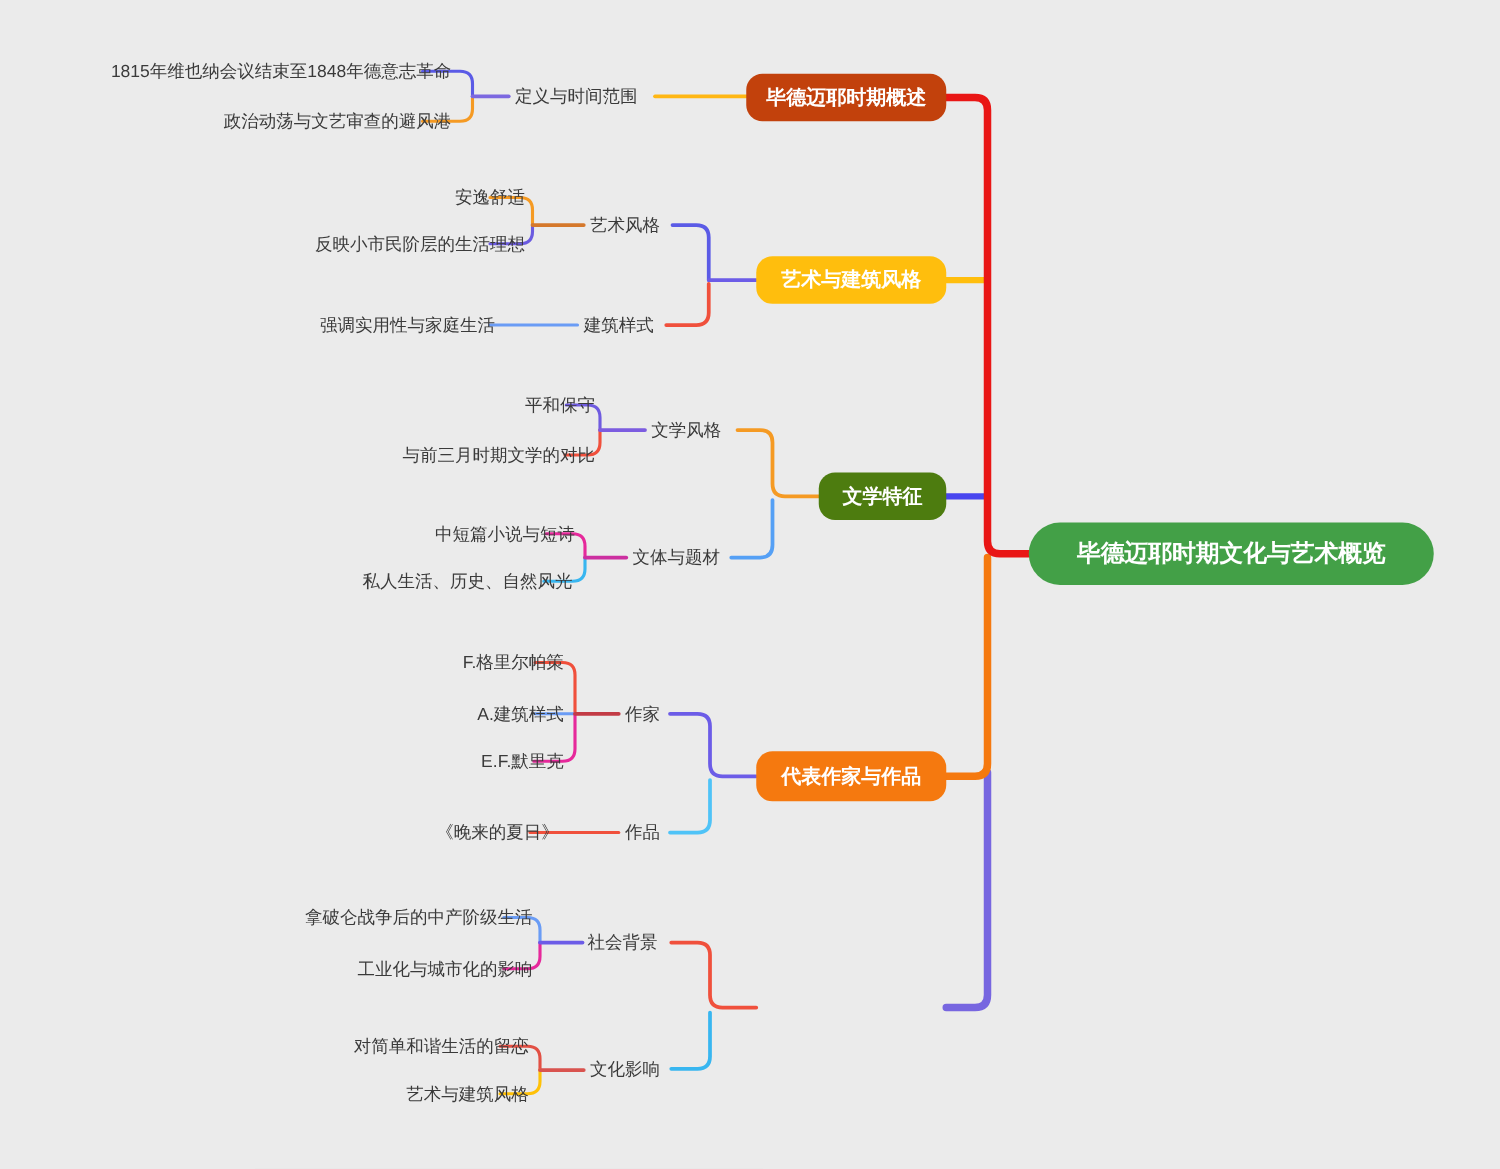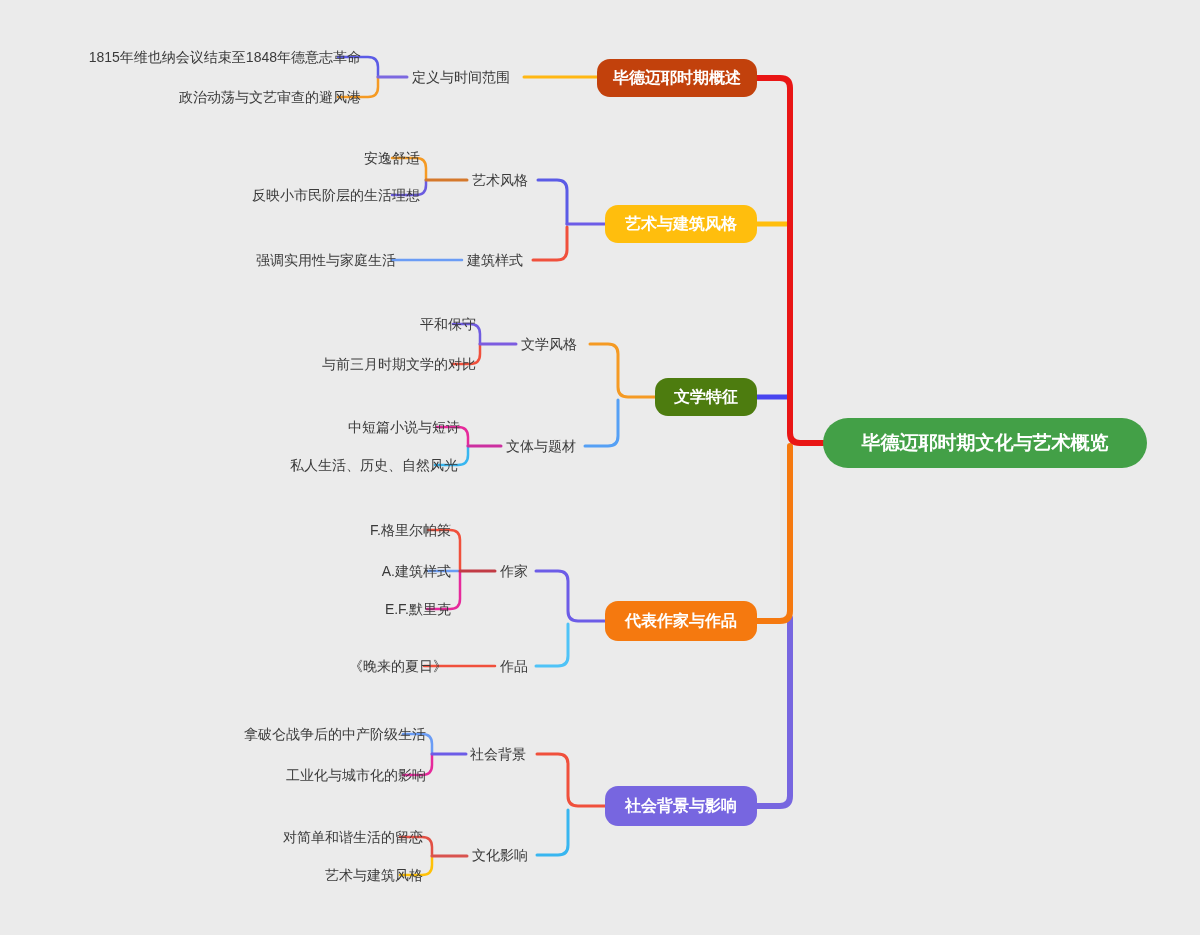--- a/index.html
+++ b/index.html
@@ -136,17 +136,16 @@
   <div class="label" style="left:472px;top:855px">文化影响</div>
 
   <div class="node" style="left: 597px; top: 59px; width: 160px; height: 38px; background-color: #c2410c;">毕德迈耶时期概述</div>
 
   <div class="node" style="left: 605px; top: 205px; width: 152px; height: 38px; background-color: rgb(255, 190, 13);">艺术与建筑风格</div>
 
   <div class="node" style="left: 655px; top: 378px; width: 102px; height: 38px; background-color: #4d7c0f;">文学特征</div>
 
   <div class="node" style="left: 605px; top: 601px; width: 152px; height: 40px; background-color: rgb(245, 121, 15);">代表作家与作品</div>
 
-  <div class="node" style="left: 605px; top: 786px; width: 152px; height: 40px; background-color: rgb(119, 102, 224);">社会背景与影响</div>
 
   <div class="node root" style="left: 823px; top: 418px; width: 324px; height: 50px; background-color: rgb(67, 160, 71);">毕德迈耶时期文化与艺术概览</div>
 
 </div>
 
 </body></html>

